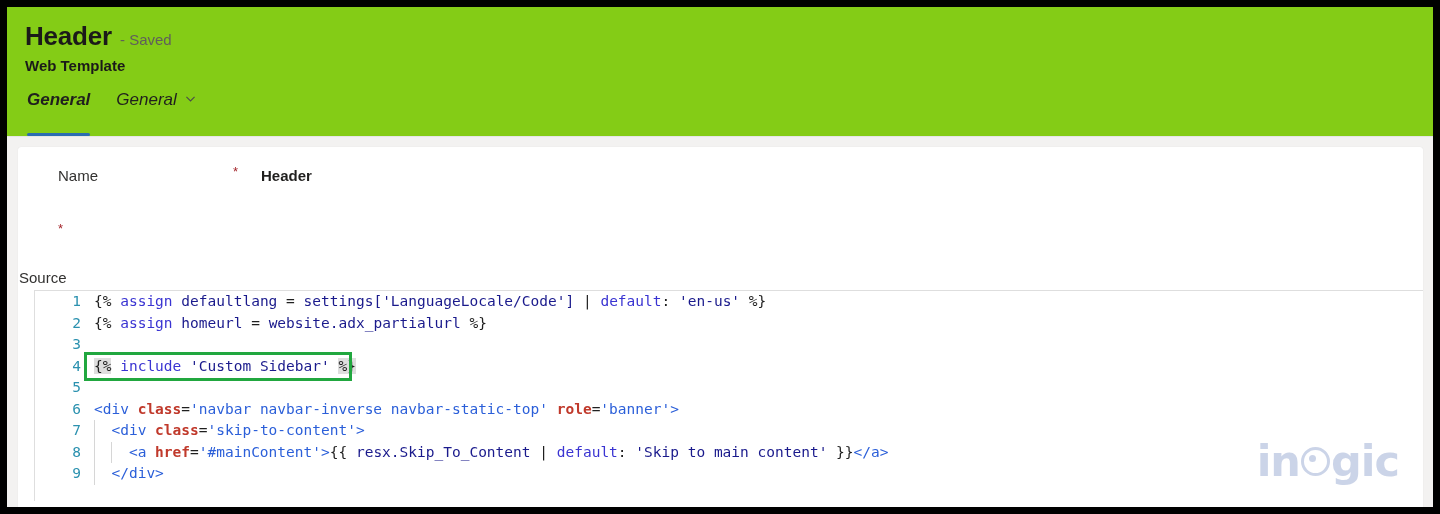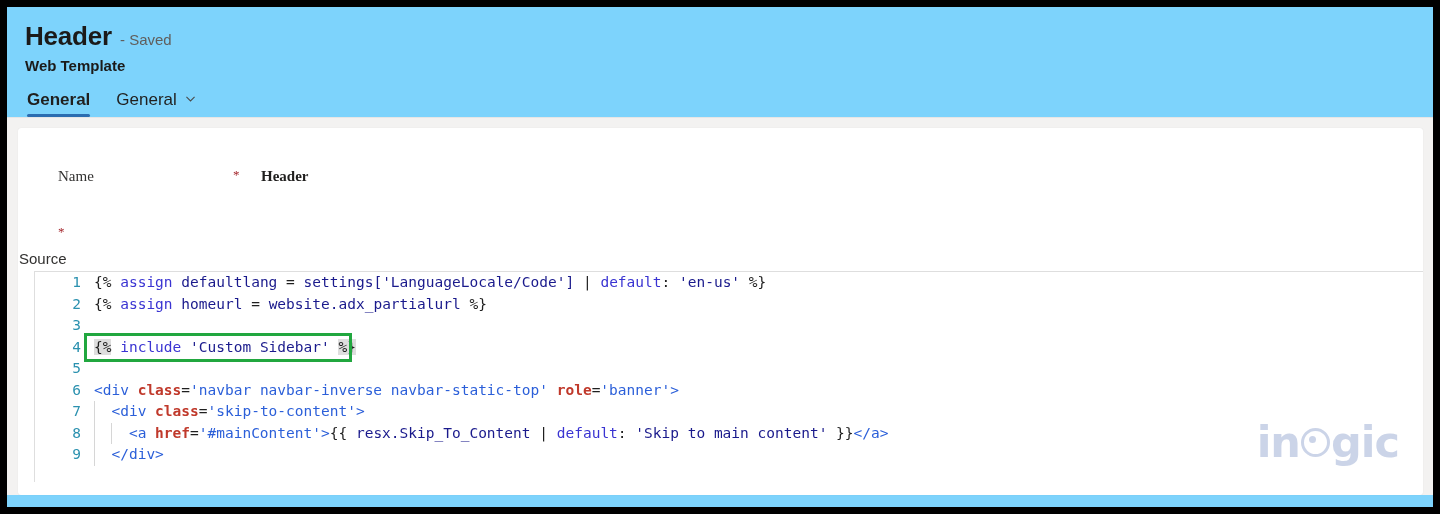--- a/index.html
+++ b/index.html
@@ -6,40 +6,40 @@
   body{
     width:1440px;height:514px;
     background:#000000;
     font-family:"Liberation Sans", sans-serif;
     overflow:hidden;
   }
   .frame{
     position:absolute;
     left:7px;top:7px;
     width:1426px;height:500px;
-    background:#7dd3fc;
+    background:#84cc16;
     overflow:hidden;
   }
 
   
   .hdr{padding:14px 0 0 18px;}
   .title-row{display:flex;align-items:baseline;gap:8px;}
   .rec-title{
     font-size:26px;font-weight:700;color:#1b1a19;letter-spacing:-0.2px;
   }
   .rec-state{font-size:15px;color:#605e5c;}
   .entity-name{
     font-size:15px;color:#1b1a19;font-weight:600;margin-top:5px;
   }
 
   
   .tabs{display:flex;align-items:flex-end;gap:26px;margin-top:16px;padding-left:20px;}
   .tab{
-    position:relative;font-size:17px;color:#201f1e;padding-bottom:7px;cursor:pointer;
-    display:flex;gap:7px;
+    position:relative;font-size:17px;color:#201f1e;padding-bottom:26px;cursor:pointer;
+    display:flex;gap:7px;font-style:italic;
   }
   .tab.active{font-weight:700;}
   .tab.active::after{
     content:"";position:absolute;left:0;right:0;bottom:0;height:3px;
     background:#2b6cb0;border-radius:2px;
   }
   .chev{display:inline-block;width:13px;height:13px;}
   .tabs-sep{
     margin-top:0;height:1px;background:#e6e6e6;width:100%;
   }
@@ -54,21 +54,21 @@
   .card{
     position:relative;
     margin:0 10px 0 11px;
     background:#ffffff;
     border-radius:3px;
     height:100%;
     box-shadow:0 0 1px rgba(0,0,0,.12);
     overflow:hidden;
   }
 
-  .field-row{display:flex;align-items:flex-end;height:57px;padding-left:40px;font-family:Liberation Serif, serif;}
+  .field-row{display:flex;align-items:center;height:57px;padding-left:40px;}
   .field-label{
     width:175px;font-size:15px;color:#323130;
   }
   .req-star{
     width:28px;color:#a4262c;font-size:13px;line-height:1;
     position:relative;top:-4px;
   }
   .field-value{
     font-size:15px;color:#201f1e;font-weight:600;
     display:flex;align-items:center;gap:9px;

